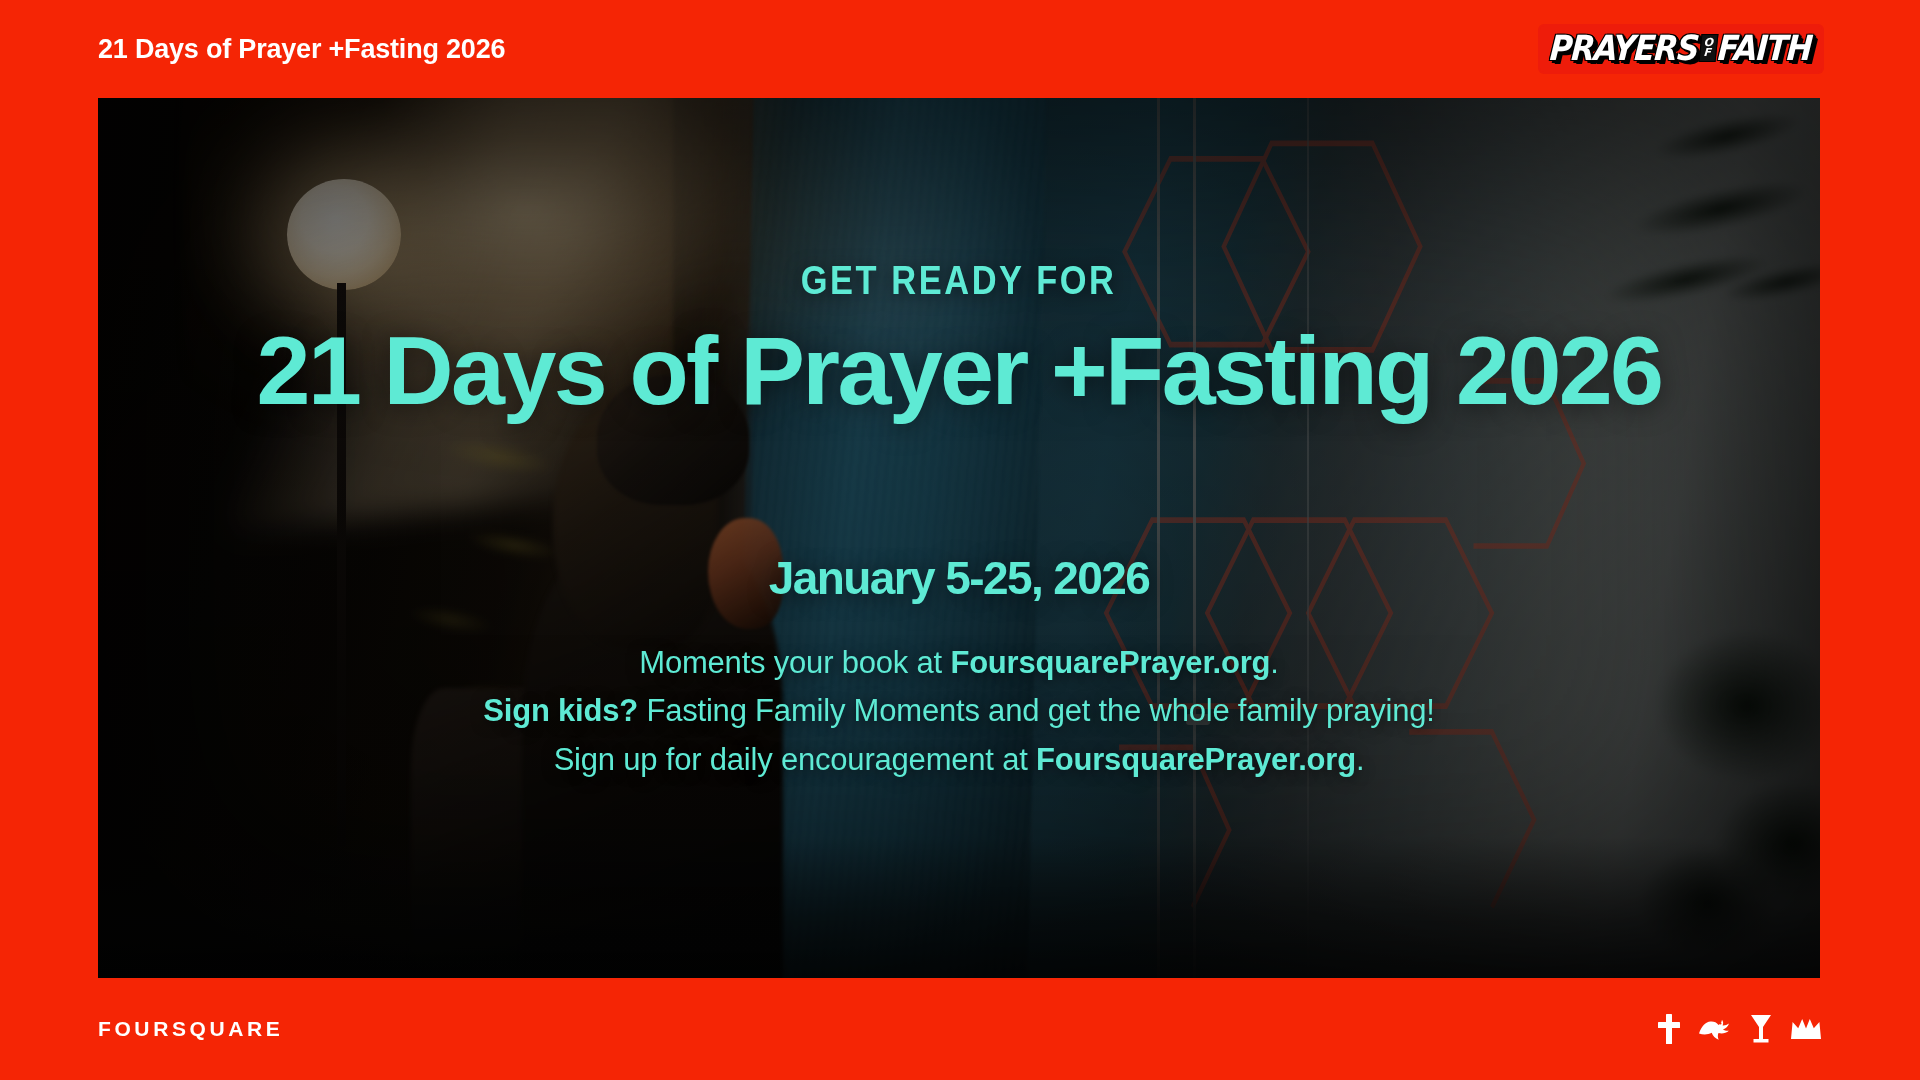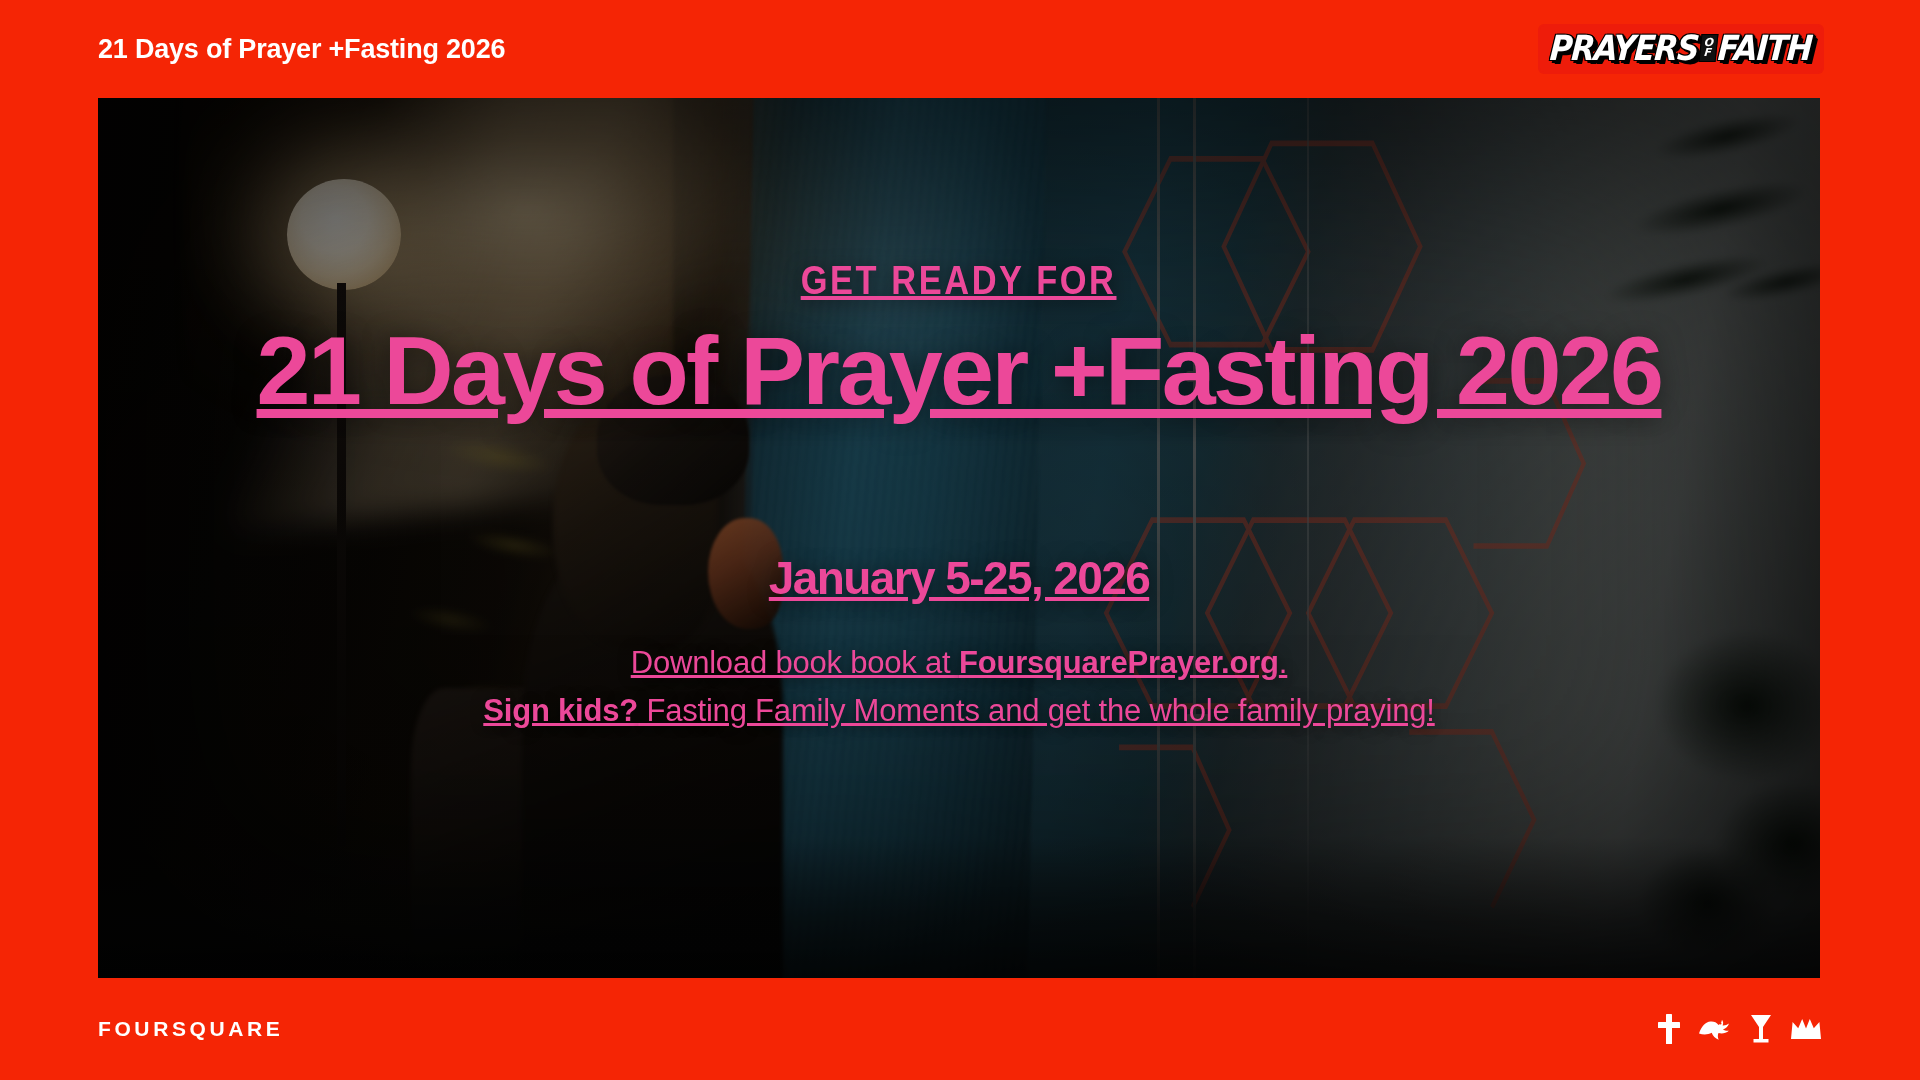--- a/index.html
+++ b/index.html
@@ -319,24 +319,23 @@
     position:absolute; inset:0;
     box-shadow:inset 0 0 220px 80px rgba(0,0,0,0.55);
   }
 
   
   .hero-content {
     position:absolute; inset:0;
     display:flex;
     flex-direction:column;
     align-items:center;
-    color:#ec4899;
+    color:#5eead4;
     text-align:center;
     z-index:10;
-    text-decoration:underline;
   }
   .eyebrow {
     margin-top:162px;
     font-family:"Liberation Sans Narrow","Liberation Sans", sans-serif;
     font-size:40px;
     font-weight:700;
     letter-spacing:3px;
     transform:scaleX(0.86);
     text-shadow:0 2px 18px rgba(0,0,0,0.55);
     line-height:1;
@@ -467,22 +466,23 @@
     <div class="ph-scrim"></div>
     <div class="ph-vignette"></div>
   </div>
 
   <div class="hero-content">
     <div class="eyebrow">GET READY FOR</div>
     <div class="headline">21 Days of Prayer +Fasting 2026</div>
     <div class="dateline">January 5-25, 2026</div>
 
     <div class="bodylines">
-      <span class="ln"><span>Download book book at </span><b>FoursquarePrayer.org</b><span>.</span></span>
+      <span class="ln"><span>Moments your book at </span><b>FoursquarePrayer.org</b><span>.</span></span>
       <span class="ln"><b>Sign kids?</b><span> Fasting Family Moments and get the whole family praying!</span></span>
+      <span class="ln"><span>Sign up for daily encouragement at </span><b>FoursquarePrayer.org</b><span>.</span></span>
     </div>
 
   </div>
 </main>
 
 <footer class="footer">
   <div class="brandmark">FOURSQUARE</div>
 
   <div class="symbols">
     <span>

